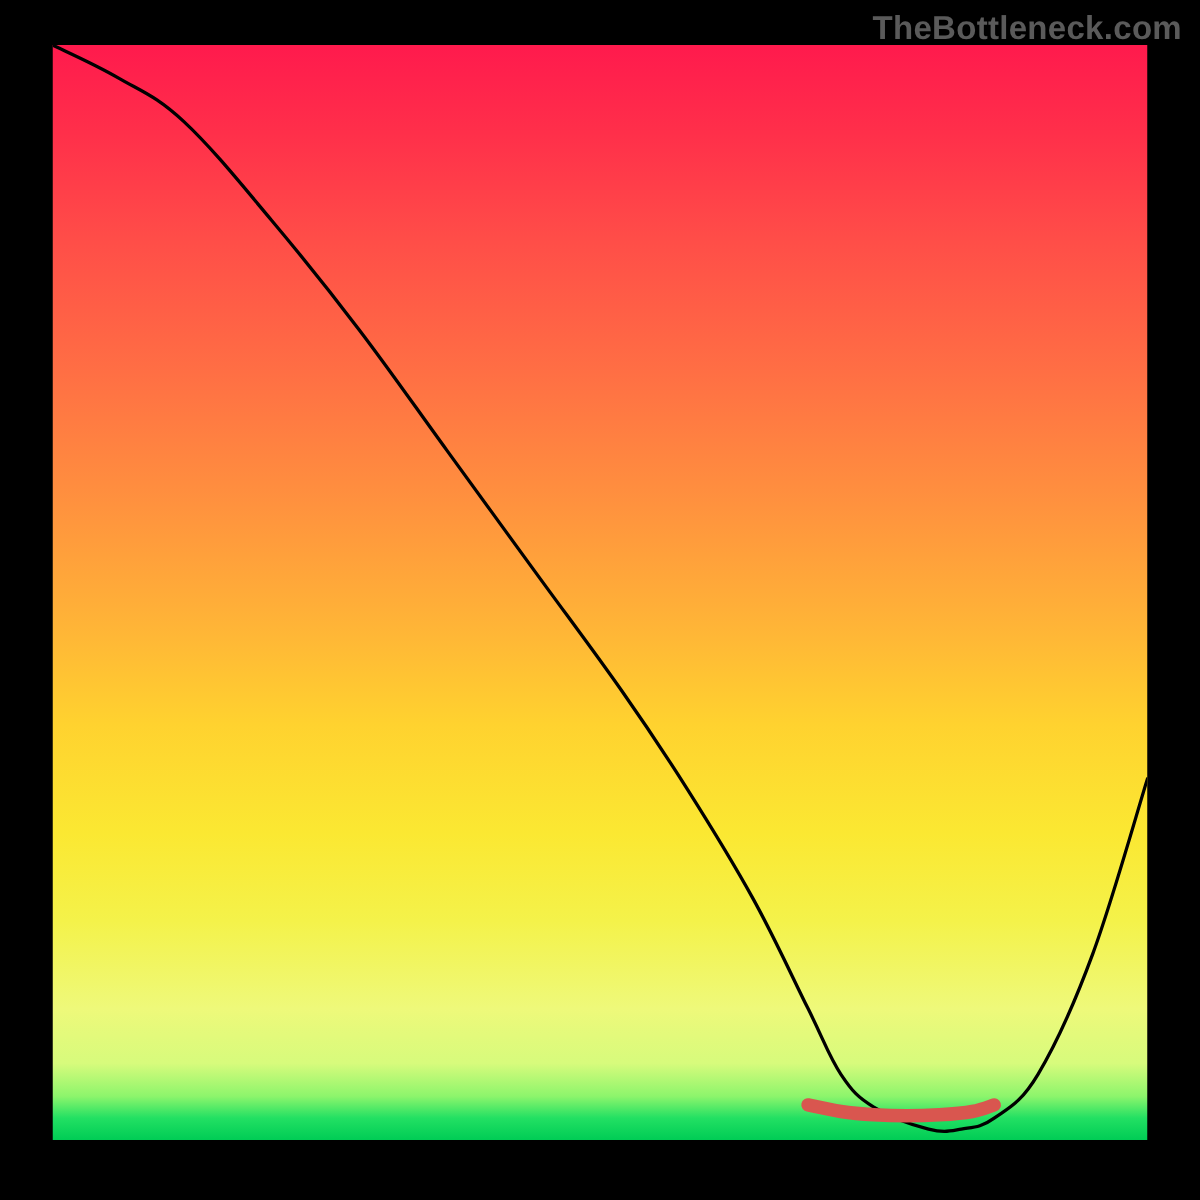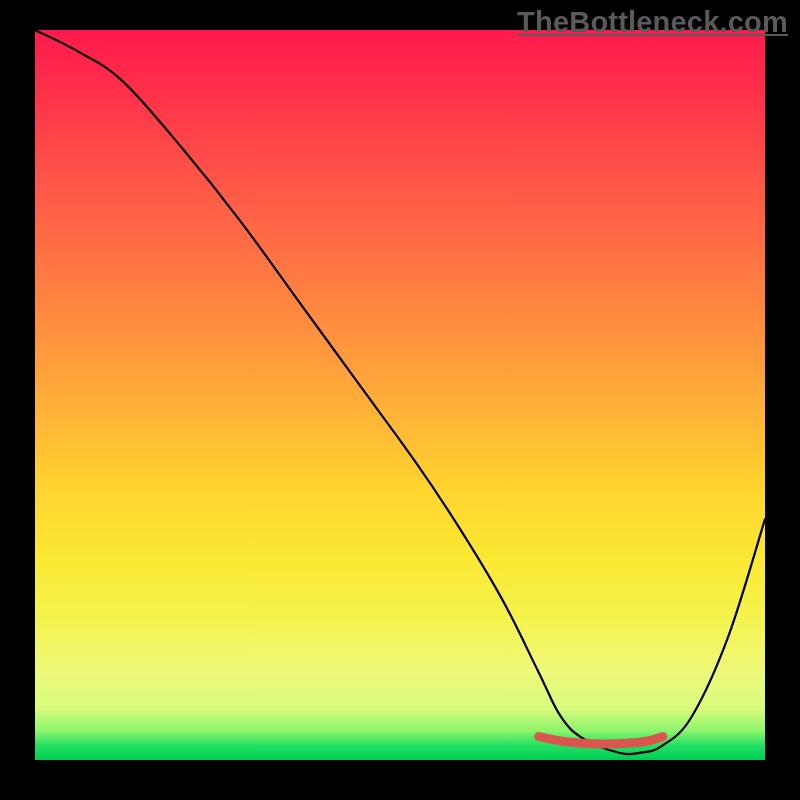--- a/index.html
+++ b/index.html
@@ -14,25 +14,24 @@
     position: relative;
     width: 800px;
     height: 800px;
     background: #000;
   }
   .watermark {
     position: absolute;
     top: 6px;
     right: 12px;
     color: #5a5a5a;
-    font-size: 29px;
+    font-size: 22px;
     font-weight: 600;
     letter-spacing: 0.2px;
     z-index: 5;
-    text-decoration: underline;
   }
   .plot-area {
     position: absolute;
     left: 35px;
     top: 30px;
     width: 730px;
     height: 730px;
     overflow: hidden;
     z-index: 1;
   }

